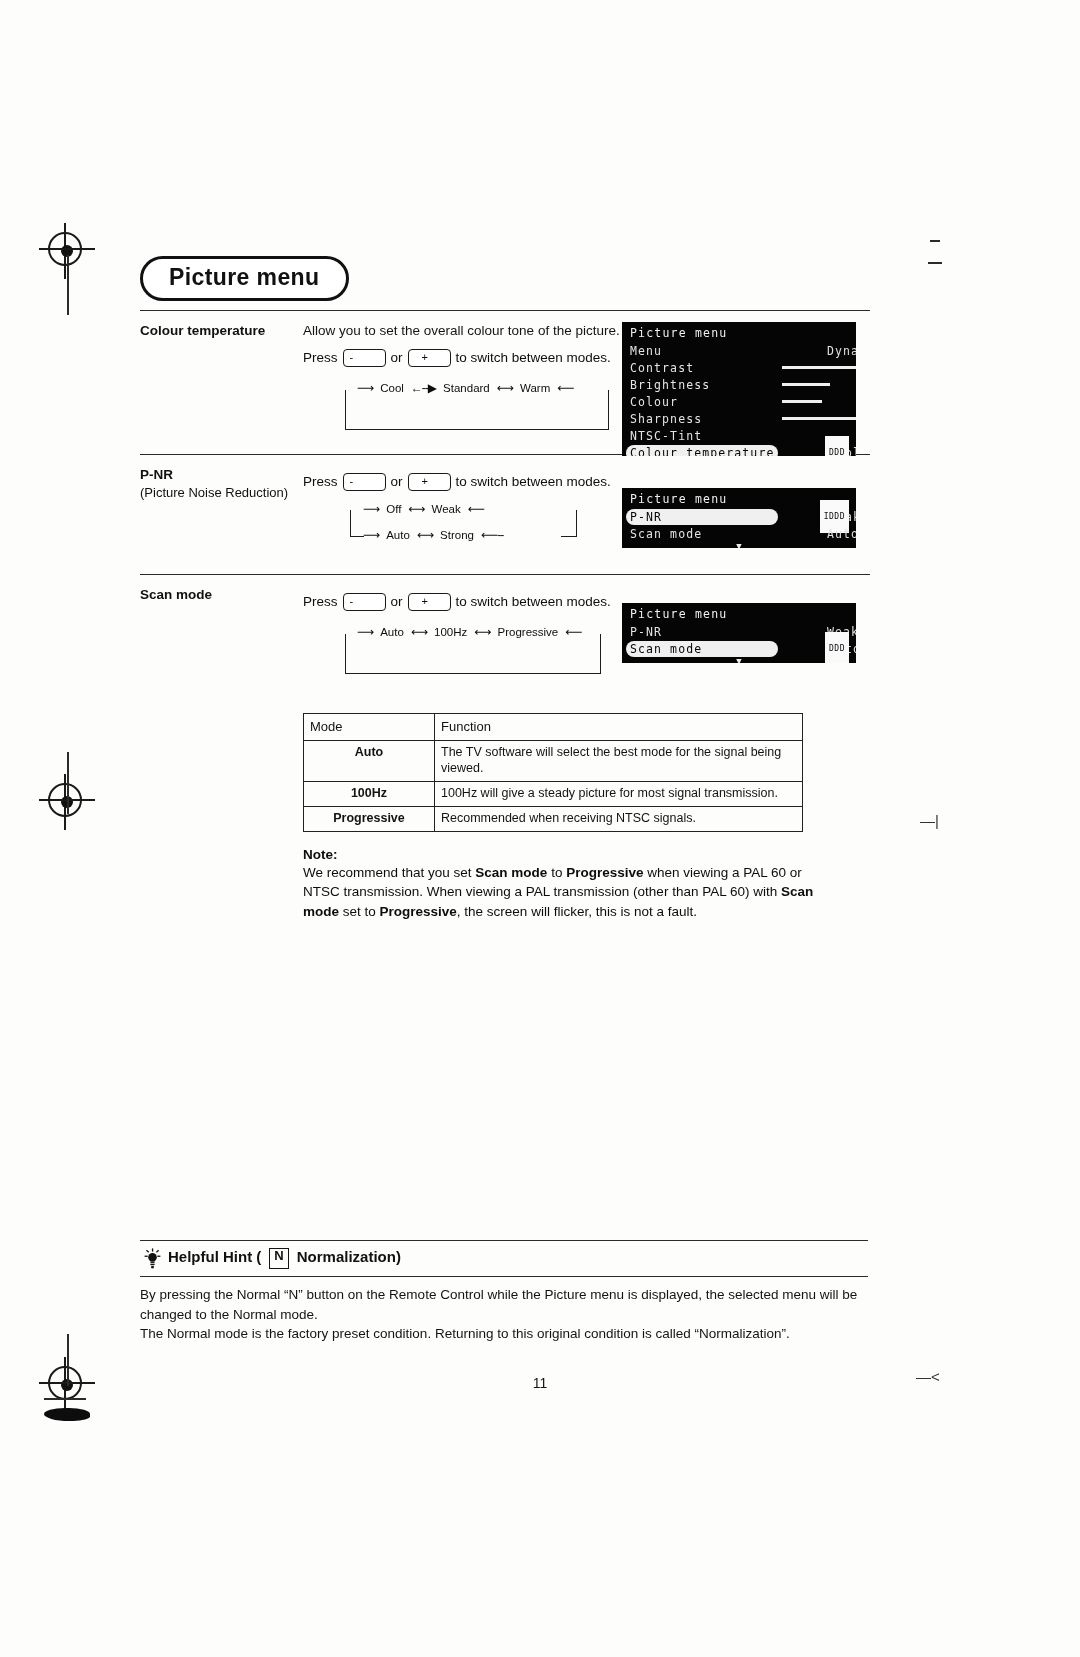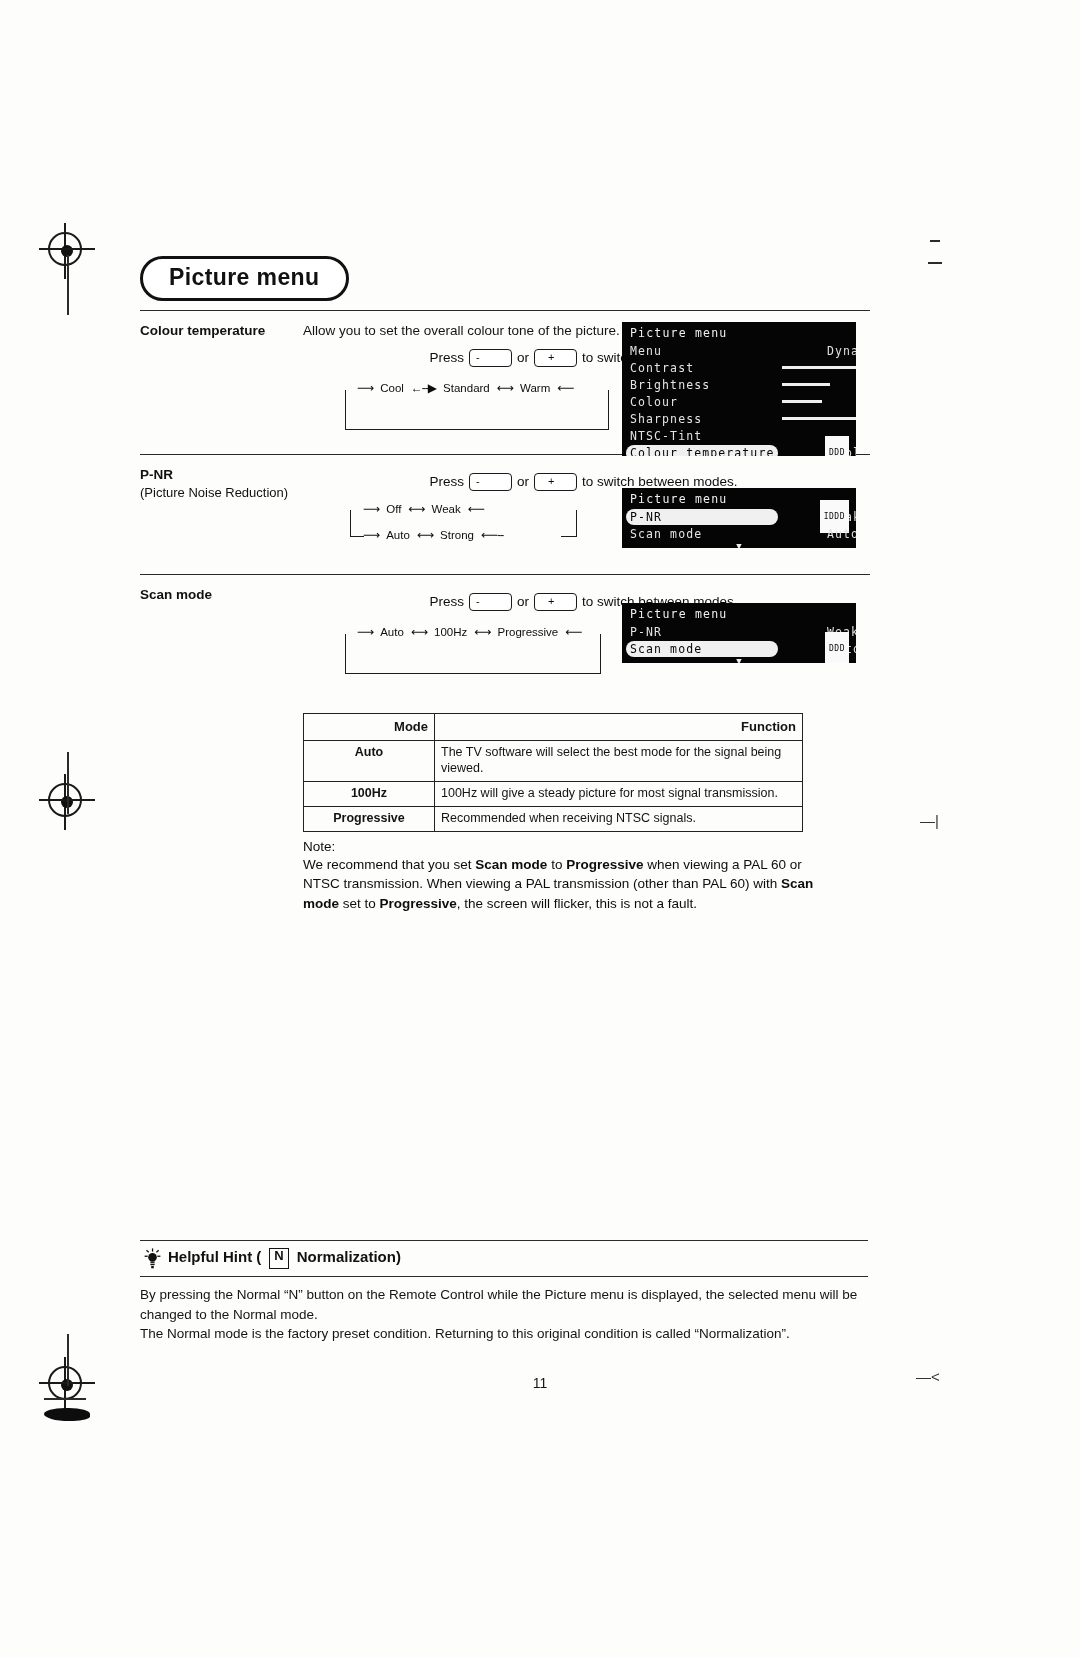--- a/index.html
+++ b/index.html
@@ -108,21 +108,20 @@
     color: #141414;
   }
   .press-line {
     font-size: 13.5px;
     line-height: 1.6;
     margin: 6px 0 0 0;
     display: flex;
     align-items: center;
     gap: 5px;
     white-space: nowrap;
-    justify-content: center;
   }
   .key {
     display: inline-block;
     min-width: 22px;
     text-align: center;
     border: 1.4px solid #1a1a1a;
     border-radius: 4px;
     font-size: 11px;
     line-height: 13px;
     padding: 1px 6px 2px 6px;
@@ -276,35 +275,35 @@
     font-size: 12.5px;
     color: #131313;
   }
   table.modes th, table.modes td {
     border: 1.3px solid #222;
     padding: 3px 6px 4px 6px;
     vertical-align: top;
     line-height: 1.35;
   }
   table.modes th {
-    font-weight: bold;
-    text-align: right;
+    font-weight: normal;
+    text-align: left;
     font-size: 13px;
     padding-top: 4px;
   }
   table.modes td.mode {
     text-align: center;
     font-weight: bold;
     width: 118px;
   }
 
   .note-head {
     font-size: 13.5px;
-    font-weight: normal;
-    margin: 7px 0 1px 0;
+    font-weight: bold;
+    margin: 15px 0 1px 0;
   }
   .note-body {
     font-size: 13.5px;
     line-height: 1.43;
     margin: 0;
     width: 522px;
   }
   .b { font-weight: bold; }
 
   

